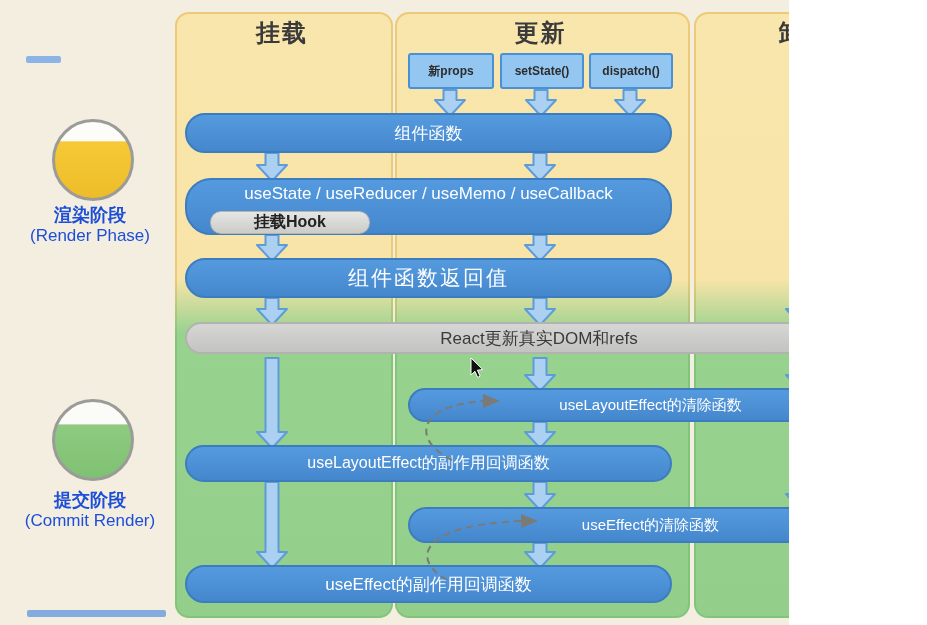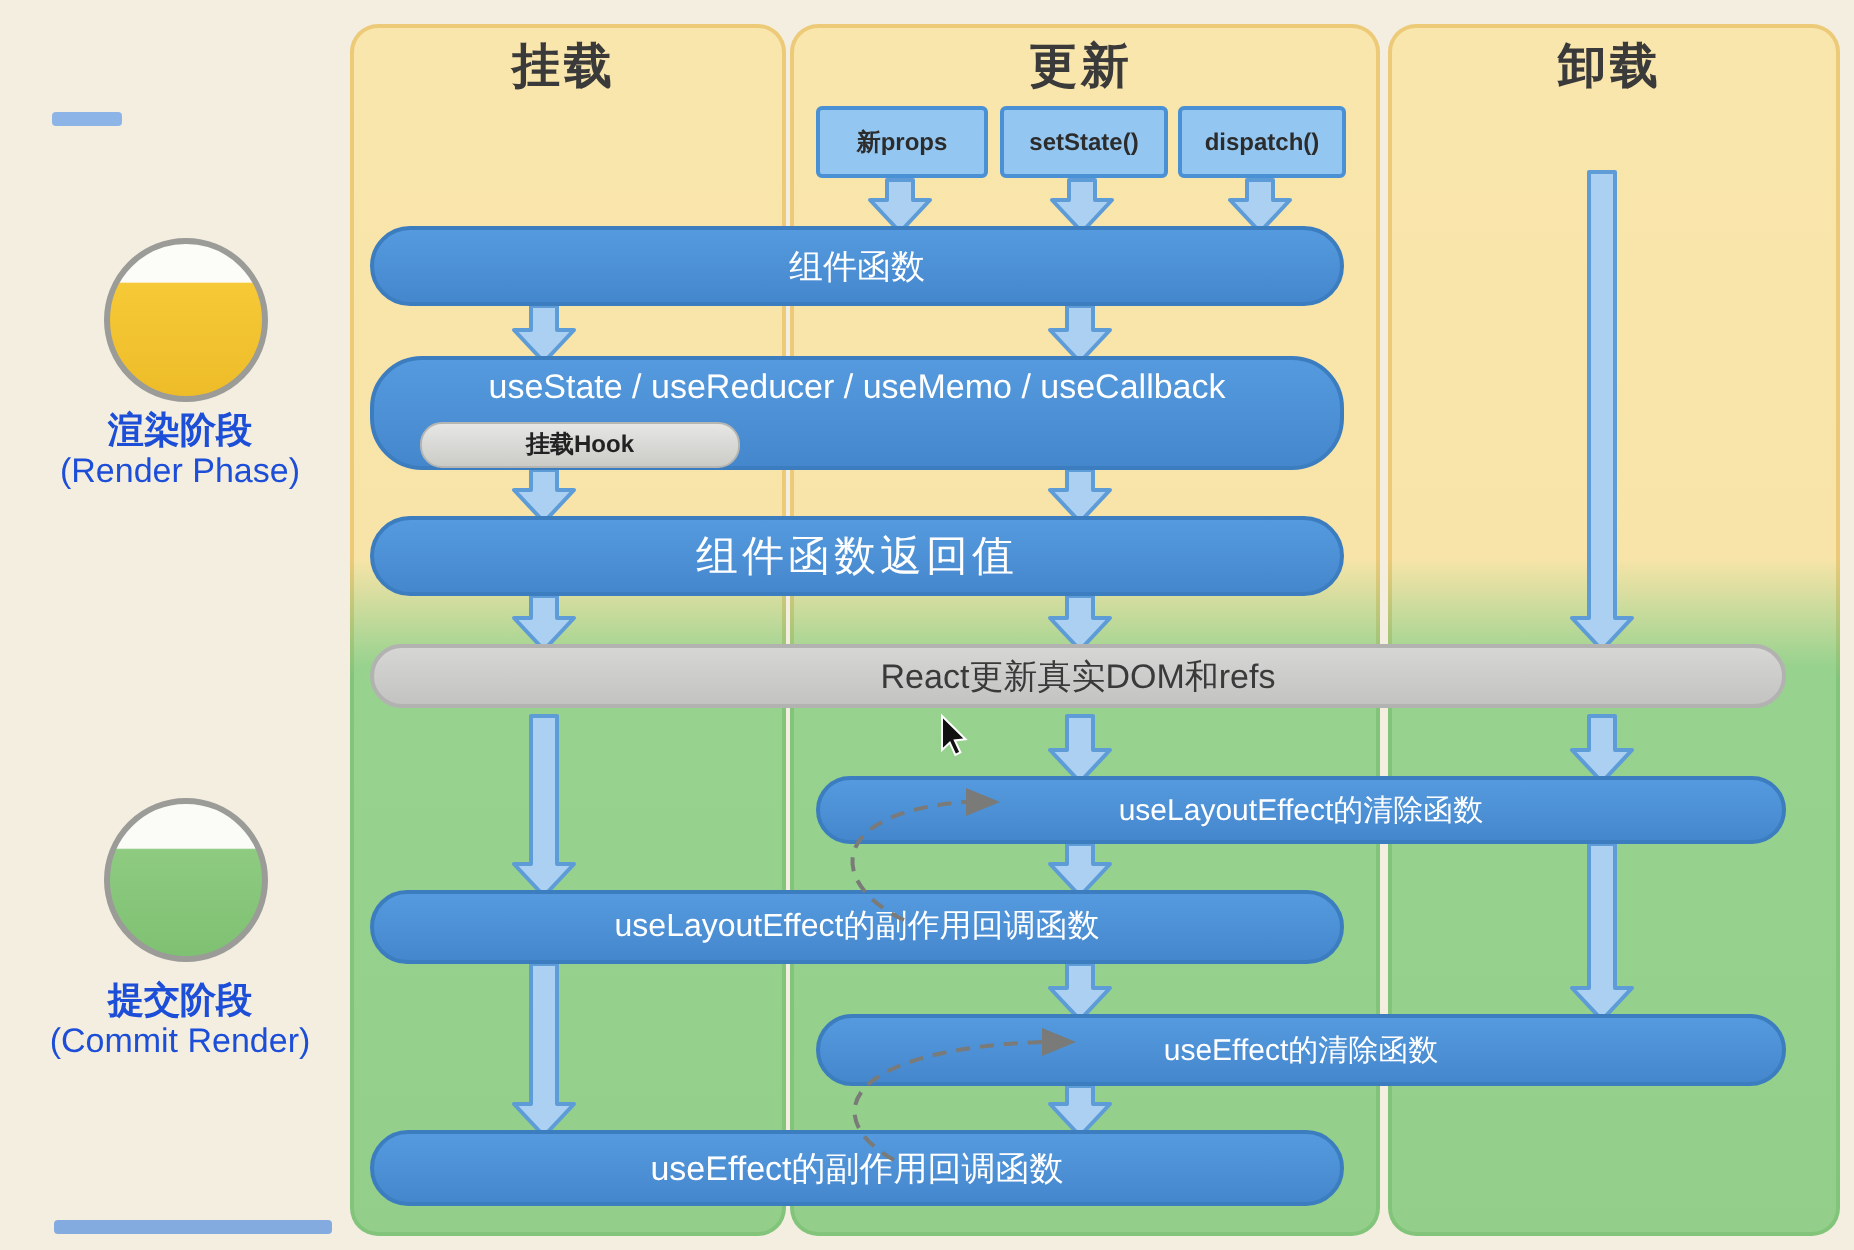--- a/index.html
+++ b/index.html
@@ -1,17 +1,17 @@
 <!DOCTYPE html>
 <html><head>
 <meta charset="utf-8">
 <style>
   html,body{margin:0;padding:0;}
   body{font-family:"Liberation Sans","DejaVu Sans",sans-serif;}
-  .stage{position:relative;width:927px;height:625px;background:#f3eee0;overflow:hidden;}
+  .stage{position:relative;width:789px;height:625px;background:#f3eee0;overflow:hidden;}
 
   
   .panel{position:absolute;top:12px;height:602px;border-radius:14px;padding:2px;
          background:linear-gradient(180deg,#ecca78 0%,#ecca78 44%,#82c47a 54%,#82c47a 100%);}
   .panel-inner{width:100%;height:100%;border-radius:12px;
          background:linear-gradient(180deg,#f9e6ac 0%,#f8e4a8 44%,#98d28f 53%,#93cf8a 100%);}
   #panel-mount{left:175px;width:214px;}
   #panel-update{left:395px;width:291px;}
   #panel-unmount{left:694px;width:222px;}
   .col-header{position:absolute;top:17px;font-size:24px;font-weight:700;color:#3a3a3a;
@@ -25,21 +25,21 @@
   .arc-head{fill:#7a7a78;}
 
   
   .node{position:absolute;z-index:2;box-sizing:border-box;display:flex;align-items:center;
         justify-content:center;color:#fff;}
   .bar{background:linear-gradient(180deg,#559ade 0%,#4587cd 100%);border:2px solid #3c7dc0;}
   .bar-gray{background:linear-gradient(180deg,#d6d6d4 0%,#c3c3c1 100%);border:2px solid #b2b2b0;color:#3a3a3a;}
   .trigger{background:#93c7f1;border:2px solid #4a90d5;border-radius:3px;color:#2c2c2c;
         font-size:12px;font-weight:600;}
   .pill{position:absolute;background:linear-gradient(180deg,#e6e6e4 0%,#cbcbc8 100%);
-        border:1px solid #b5b5b2;border-radius:11px;color:#222;font-size:12px;font-weight:600;
+        border:1px solid #b5b5b2;border-radius:11px;color:#222;font-size:16px;font-weight:600;
         display:flex;align-items:center;justify-content:center;text-align:right;}
 
   
   .phase-ball{position:absolute;width:76px;height:76px;border-radius:50%;
         border:3px solid #9b9b98;z-index:1;}
   #ball-render{left:52px;top:119px;
         background:linear-gradient(180deg,#fcfcf8 0%,#fcfcf8 25%,#f6c937 26%,#eebc29 100%);}
   #ball-commit{left:52px;top:399px;
         background:linear-gradient(180deg,#fbfbf7 0%,#fbfbf7 29%,#8ecb80 30%,#7fc173 100%);}
   .phase-label{position:absolute;left:5px;width:170px;text-align:center;color:#1d4ed8;z-index:1;}

